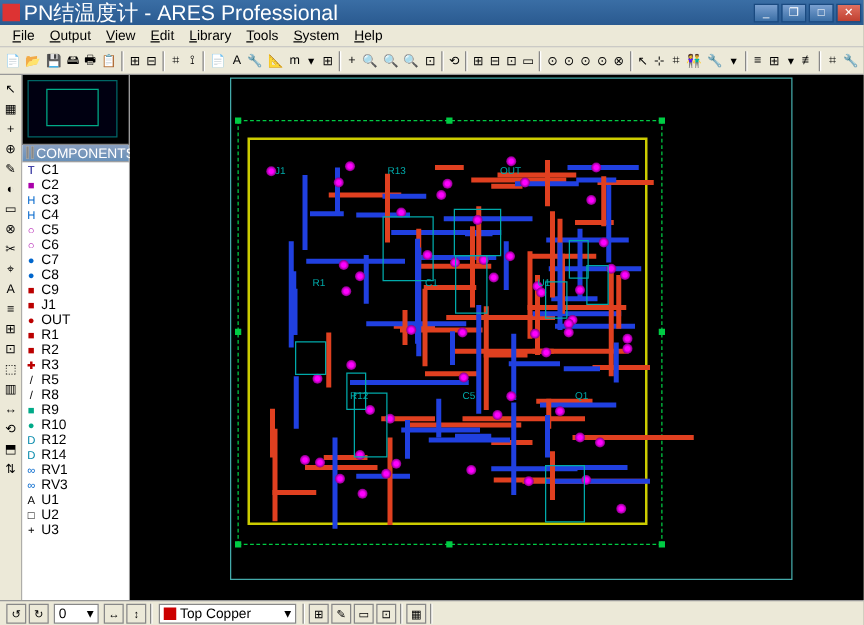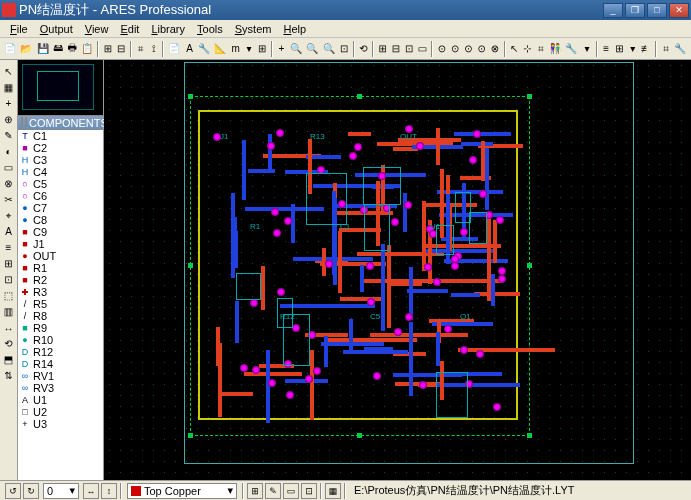--- a/index.html
+++ b/index.html
@@ -1,19 +1,19 @@
 <!DOCTYPE html>
 <html><head>
 <meta charset="utf-8">
 <style>
 * { margin:0; padding:0; box-sizing:border-box; font-family:"Tahoma",sans-serif; font-size:11px; }
 body { width:691px; height:500px; background:#ece9d8; overflow:hidden; position:relative; }
 .titlebar { height:20px; background:linear-gradient(#3a6ea5,#2a5a90); display:flex; align-items:center; padding:0 2px; color:#fff; }
 .titlebar .icon { width:14px; height:14px; background:#d33; margin-right:3px; }
-.titlebar .title { flex:1; font-size:13px; }
+.titlebar .title { flex:1; font-size:17px; }
 .winbtns { display:flex; gap:2px; }
 .winbtn { width:20px; height:15px; background:linear-gradient(#7aa0d0,#3a6ea5); border:1px solid #1a4a80; color:#fff; font-size:9px; text-align:center; line-height:13px; }
 .winbtn.close { background:linear-gradient(#e07060,#c04030); }
 .menubar { height:18px; background:#ece9d8; display:flex; align-items:center; padding:0 4px; border-bottom:1px solid #c0c0c0; }
 .menubar span { padding:0 6px; cursor:default; }
 .menubar span u { text-decoration:underline; }
 .toolbar { height:22px; background:#ece9d8; border-bottom:1px solid #999; display:flex; align-items:center; padding:0 2px; }
 .tbtn { width:18px; height:18px; margin:0 1px; border:1px solid transparent; display:flex; align-items:center; justify-content:center; font-size:10px; }
 .tsep { width:2px; height:16px; border-left:1px solid #888; border-right:1px solid #fff; margin:0 2px; }
 .main { display:flex; height:420px; }
@@ -479,14 +479,13 @@
       <span style="margin-left:auto">▾</span>
     </div>
   <div class="tsep"></div>
   <div class="bbtn">⊞</div>
   <div class="bbtn">✎</div>
   <div class="bbtn">▭</div>
   <div class="bbtn">⊡</div>
   <div class="tsep"></div>
   <div class="bbtn">▦</div>
   <div class="tsep"></div>
-  <span style="padding:0 6px">E:\Proteus仿真\PN结温度计\PN结温度计.LYT</span>
 </div>
 
 </body></html>

